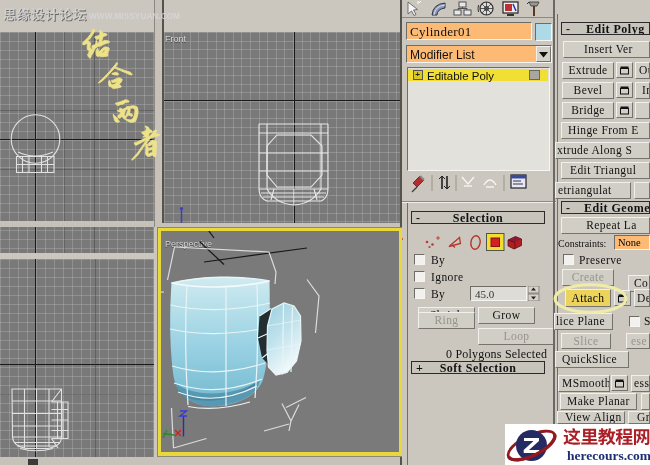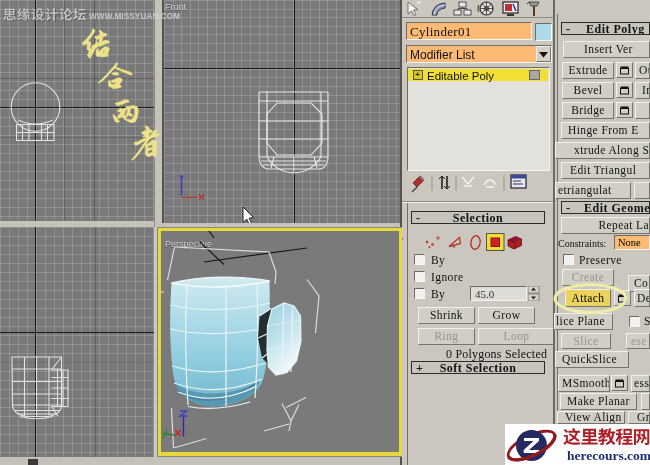--- a/index.html
+++ b/index.html
@@ -1,20 +1,20 @@
 <!DOCTYPE html>
 <html><head><meta charset="utf-8"><style>
 *{margin:0;padding:0;box-sizing:border-box}
 html,body{width:650px;height:465px;overflow:hidden}
 body{font-family:"Liberation Sans",sans-serif;background:#cbc7bf;position:relative}
 .ab{position:absolute}
 .vp{position:absolute;background-color:#797979;overflow:hidden;
  background-image:
   repeating-linear-gradient(to right, rgba(182,182,182,.38) 0 1px, transparent 1px 9px),
-  repeating-linear-gradient(to bottom, rgba(182,182,182,.38) 0 1px, transparent 1px 9px);}
+  repeating-linear-gradient(to bottom, rgba(182,182,182,.38) 0 1px, transparent 1px 9px); margin-top: 32px;}
 .btn{position:absolute;background:#d1cec6;border-top:1px solid #f1f0ec;border-left:1px solid #f1f0ec;border-right:1px solid #75736d;border-bottom:1px solid #75736d;font:11.5px "Liberation Serif",serif;color:#111;text-align:center;letter-spacing:.4px;overflow:hidden;white-space:nowrap}
 .btn.gray{color:#96948c}
 .hdr{position:absolute;background:#c7c4bc;border:1px solid #2a2a2a;font-weight:bold;font-size:12px;font-family:"Liberation Serif",serif;color:#111;text-align:center;letter-spacing:.5px;overflow:hidden;white-space:nowrap}
 .hdr .pm{position:absolute;left:4px;top:0;font-weight:bold}
 .cb{position:absolute;width:11px;height:11px;background:#f2f1ed;border-top:1px solid #6e6c66;border-left:1px solid #6e6c66;border-right:1px solid #f6f5f2;border-bottom:1px solid #f6f5f2}
 .lbl{position:absolute;font:11.5px "Liberation Serif",serif;color:#111;letter-spacing:.4px;white-space:nowrap}
 .fld{position:absolute;background:#fdba74;border-top:1px solid #6e6c66;border-left:1px solid #6e6c66;border-right:1px solid #f6f5f2;border-bottom:1px solid #f6f5f2;overflow:hidden;white-space:nowrap}
 </style></head><body>
 <div class="vp" style="left:0;top:0;width:154px;height:221px">
 <div class="ab" style="left:0;top:107px;width:154px;height:1px;background:#1a1a1a"></div>
@@ -283,21 +283,21 @@
 <div class="cb" style="left:414px;top:288px"></div>
 <div class="lbl" style="left:431px;top:288px">By</div>
 <div class="fld" style="left:470px;top:286px;width:57px;height:15px;font:11px 'Liberation Serif';color:#333;padding:1px 0 0 4px;background:#dedcd6">45.0</div>
 <svg class="ab" style="left:528px;top:286px" width="12" height="15">
 <rect x="0" y="0" width="11" height="7" fill="#d4d1c9" stroke="#75736d" stroke-width="0.8"></rect>
 <rect x="0" y="8" width="11" height="7" fill="#d4d1c9" stroke="#75736d" stroke-width="0.8"></rect>
 <path d="M3,4.5 L5.5,1.5 L8,4.5 Z M3,10.5 L8,10.5 L5.5,13.5 Z" fill="#222"></path>
   </svg>
 <div class="btn" style="left:418px;top:307px;width:57px;height:17px;line-height:15px">Shrink</div>
 <div class="btn" style="left:478px;top:307px;width:57px;height:17px;line-height:15px">Grow</div>
-<div class="btn gray" style="left:418px;top:328px;width:57px;height:17px;line-height:15px">Ring</div>
+<div class="btn gray" style="left:418px;top:312px;width:57px;height:17px;line-height:15px">Ring</div>
 <div class="btn gray" style="left:478px;top:328px;width:77px;height:17px;line-height:15px">Loop</div>
 <div class="lbl" style="left:446px;top:347px;font-size:12px;letter-spacing:.2px">0 Polygons Selected</div>
 <div class="hdr" style="left:411px;top:361px;width:134px;height:13px;line-height:12px"><span class="pm">+</span>Soft Selection</div>
 <div class="ab" style="left:553px;top:0;width:2px;height:465px;background:#6b6965"></div>
 <div class="ab" style="left:556px;top:0;width:94px;height:465px;background:#cbc7bf"></div>
 <div class="ab" style="left:557px;top:14px;width:1px;height:451px;background:#706e68"></div>
 <div class="hdr" style="left:561px;top:22px;width:89px;height:13px;line-height:12px;text-align:left;padding-left:24px"><span class="pm">-</span>Edit Polyg</div>
 <div class="btn" style="left:563px;top:41px;width:87px;height:17px;line-height:15px;text-align:left;padding-left:20px">Insert Ver</div>
 <div class="btn" style="left:562px;top:62px;width:52px;height:17px;line-height:15px">Extrude</div>
 <div class="btn" style="left:616px;top:62px;width:17px;height:16px"></div>
@@ -314,26 +314,26 @@
   </svg>
 <div class="btn" style="left:635px;top:82px;width:15px;height:17px;line-height:15px;text-align:left;padding-left:6px">In</div>
 <div class="btn" style="left:562px;top:102px;width:52px;height:17px;line-height:15px">Bridge</div>
 <div class="btn" style="left:616px;top:102px;width:17px;height:16px"></div>
 <svg class="ab" style="left:619.5px;top:105.5px" width="10" height="9">
     <rect x="0.5" y="2.5" width="8" height="5.5" fill="none" stroke="#111" stroke-width="1"></rect>
     <rect x="0.5" y="0.5" width="8" height="2.5" fill="#111"></rect>
   </svg>
 <div class="btn" style="left:635px;top:102px;width:15px;height:17px;line-height:15px"></div>
 <div class="btn" style="left:561px;top:122px;width:89px;height:17px;line-height:15px;text-align:left;padding-left:6px">Hinge From E</div>
-<div class="btn" style="left:555px;top:142px;width:95px;height:17px;line-height:15px;text-align:left;padding-left:18px">xtrude Along S</div>
+<div class="btn" style="left:555px;top:142px;width:95px;height:17px;line-height:15px;text-align:left;padding-left:1px">xtrude Along S</div>
 <div class="btn" style="left:561px;top:162px;width:89px;height:17px;line-height:15px;text-align:left;padding-left:8px">Edit Triangul</div>
 <div class="btn" style="left:555px;top:182px;width:76px;height:17px;line-height:15px;text-align:left;padding-left:2px">etriangulat</div>
 <div class="btn" style="left:634px;top:182px;width:16px;height:17px;line-height:15px"></div>
 <div class="hdr" style="left:561px;top:201px;width:89px;height:13px;line-height:12px;text-align:left;padding-left:22px"><span class="pm">-</span>Edit Geome</div>
-<div class="btn" style="left:561px;top:217px;width:89px;height:17px;line-height:15px;text-align:right;padding-left:12px">Repeat La</div>
+<div class="btn" style="left:561px;top:217px;width:89px;height:17px;line-height:15px;text-align:center;padding-left:12px">Repeat La</div>
 <div class="lbl" style="left:558px;top:238px;font-size:10px;letter-spacing:0">Constraints:</div>
 <div class="fld" style="left:614px;top:235px;width:36px;height:15px;font:10.5px 'Liberation Serif';padding:1px 0 0 3px">None</div>
 <div class="cb" style="left:563px;top:254px"></div>
 <div class="lbl" style="left:579px;top:254px">Preserve</div>
 <div class="btn gray" style="left:562px;top:269px;width:52px;height:17px;line-height:15px">Create</div>
 <div class="btn" style="left:628px;top:275px;width:22px;height:17px;line-height:15px;text-align:left;padding-left:5px">Co</div>
 <div class="btn" style="left:565px;top:289px;width:46px;height:18px;line-height:16px">Attach</div>
 <div class="ab" style="left:566px;top:290px;width:44px;height:16px;background:#ecd45c;font:11.5px 'Liberation Serif';text-align:center;line-height:16px;letter-spacing:.4px">Attach</div>
 <div class="btn" style="left:614px;top:290px;width:17px;height:16px"></div>
 <svg class="ab" style="left:617.5px;top:293.5px" width="10" height="9">

